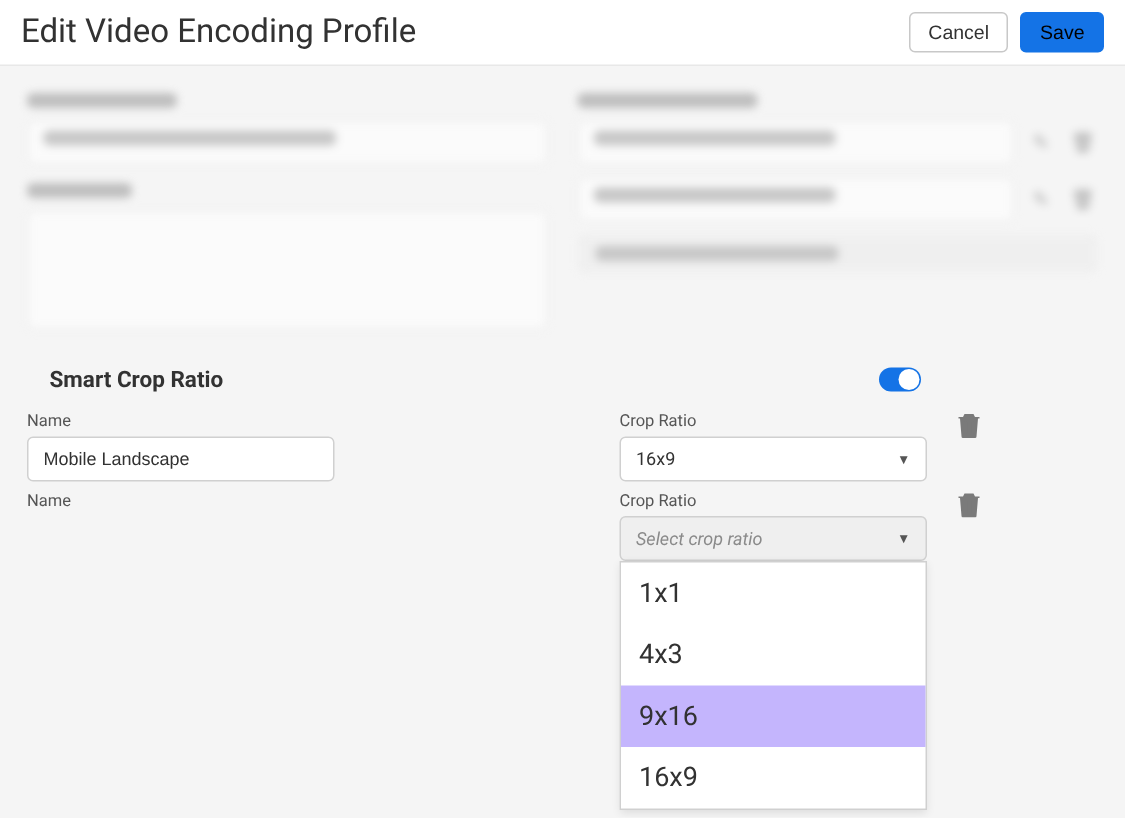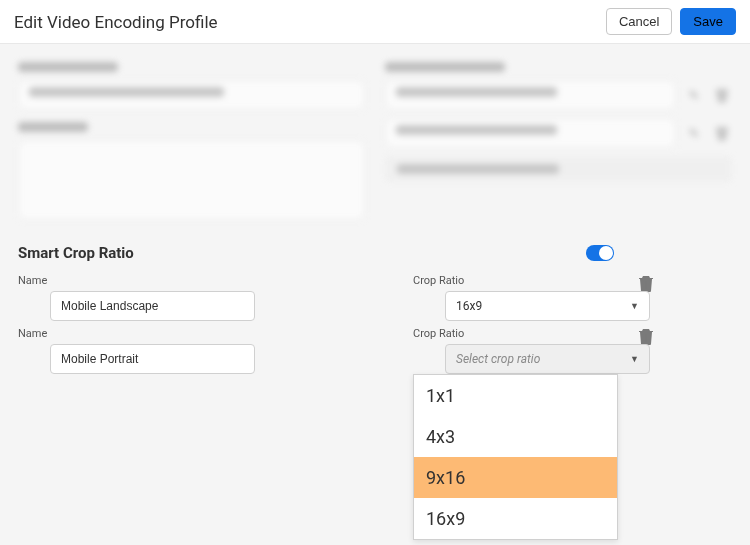--- a/index.html
+++ b/index.html
@@ -14,21 +14,21 @@
   }
   .header {
     background: #fff;
     padding: 8px 14px;
     display: flex;
     align-items: center;
     justify-content: space-between;
     border-bottom: 1px solid #e8e8e8;
   }
   .header-title {
-    font-size: 17px;
+    font-size: 22px;
     font-weight: 400;
     color: #323232;
   }
   .header-buttons { display: flex; gap: 8px; align-items: center; }
   .btn {
     padding: 5px 12px;
     border-radius: 4px;
     font-size: 13px;
     cursor: pointer;
     border: 1px solid #c8c8c8;
@@ -66,20 +66,21 @@
     width:20px; height:20px; display:flex; align-items:center;
     justify-content:center; color:#666;
   }
   .add-preset {
     background:#ececec; padding:8px 12px; color:#777; border-radius:4px;
   }
   .section-title-row {
     display:flex; justify-content:space-between; align-items:center;
     margin-bottom: 12px;
     padding-right: 118px;
+    margin-left: 15px;
   }
   .section-title { font-weight:700; font-size:15px; color:#323232;}
   .toggle {
     width: 28px; height: 16px; background:#1473e6; border-radius: 8px;
     position:relative; cursor:pointer;
   }
   .toggle::after{
     content:""; position:absolute; right:1px; top:1px; width:14px; height:14px;
     background:#fff; border-radius:50%;
   }
@@ -87,41 +88,41 @@
     display:flex; gap:20px; margin-bottom: 6px; 
     position: relative;
   }
   .crop-col { width: 205px; }
   .crop-col-select { width: 205px; position: relative; }
   .crop-col-label {
     font-size:11px; color:#555; margin-bottom:4px; display:block;
   }
   .text-input, .select-input {
     width:100%; height:30px; border:1px solid #d0d0d0; border-radius:4px;
-    padding: 4px 10px; font-size:12px; color:#323232; background:#fff;margin-left:32px;
+    padding: 4px 10px; font-size:12px; color:#323232; background:#fff;
   }
   .select-input {
     display:flex; align-items:center; justify-content:space-between;
     cursor:pointer;
   }
   .select-input.disabled { background:#efefef; color:#8a8a8a; font-style:italic; }
   .chevron { font-size:9px; color:#555; }
   .gap-spacer { width: 150px; }
   .trash {
     width:18px; height:20px; color:#7a7a7a; margin-bottom:5px; cursor:pointer;
   }
   .dropdown {
     position:absolute; top: 30px; left:0; width:100%; background:#fff;
     border:1px solid #d0d0d0; box-shadow:0 2px 6px rgba(0,0,0,.1);
     z-index:10;
   }
   .dropdown-item {
     padding:10px 12px; font-size:18px; color:#323232; cursor:pointer;
   }
-  .dropdown-item.highlight { background:#fdba74; }
+  .dropdown-item.highlight { background:#c4b5fd; }
   .dropdown-wrap { position:relative; }
   svg { display:block; }
 </style>
 </head>
 <body>
 
 <div class="header">
   <div class="header-title">Edit Video Encoding Profile</div>
   <div class="header-buttons">
     <button class="btn">Cancel</button>
@@ -189,21 +190,20 @@
         <rect x="5" y="7" width="1.3" height="8"></rect>
           <rect x="7.3" y="7" width="1.3" height="8"></rect>
           <rect x="9.6" y="7" width="1.3" height="8"></rect>
       </svg>
     </div>
   </div>
 
   <div class="crop-row">
     <div class="crop-col">
       <label class="crop-col-label">Name</label>
-      <input class="text-input" value="Mobile Portrait" style="">
     </div>
     <div class="gap-spacer"></div>
     <div class="crop-col-select">
       <label class="crop-col-label">Crop Ratio</label>
       <div class="dropdown-wrap">
         <div class="select-input disabled">
           <span>Select crop ratio</span>
           <span class="chevron">▼</span>
         </div>
         <div class="dropdown">

